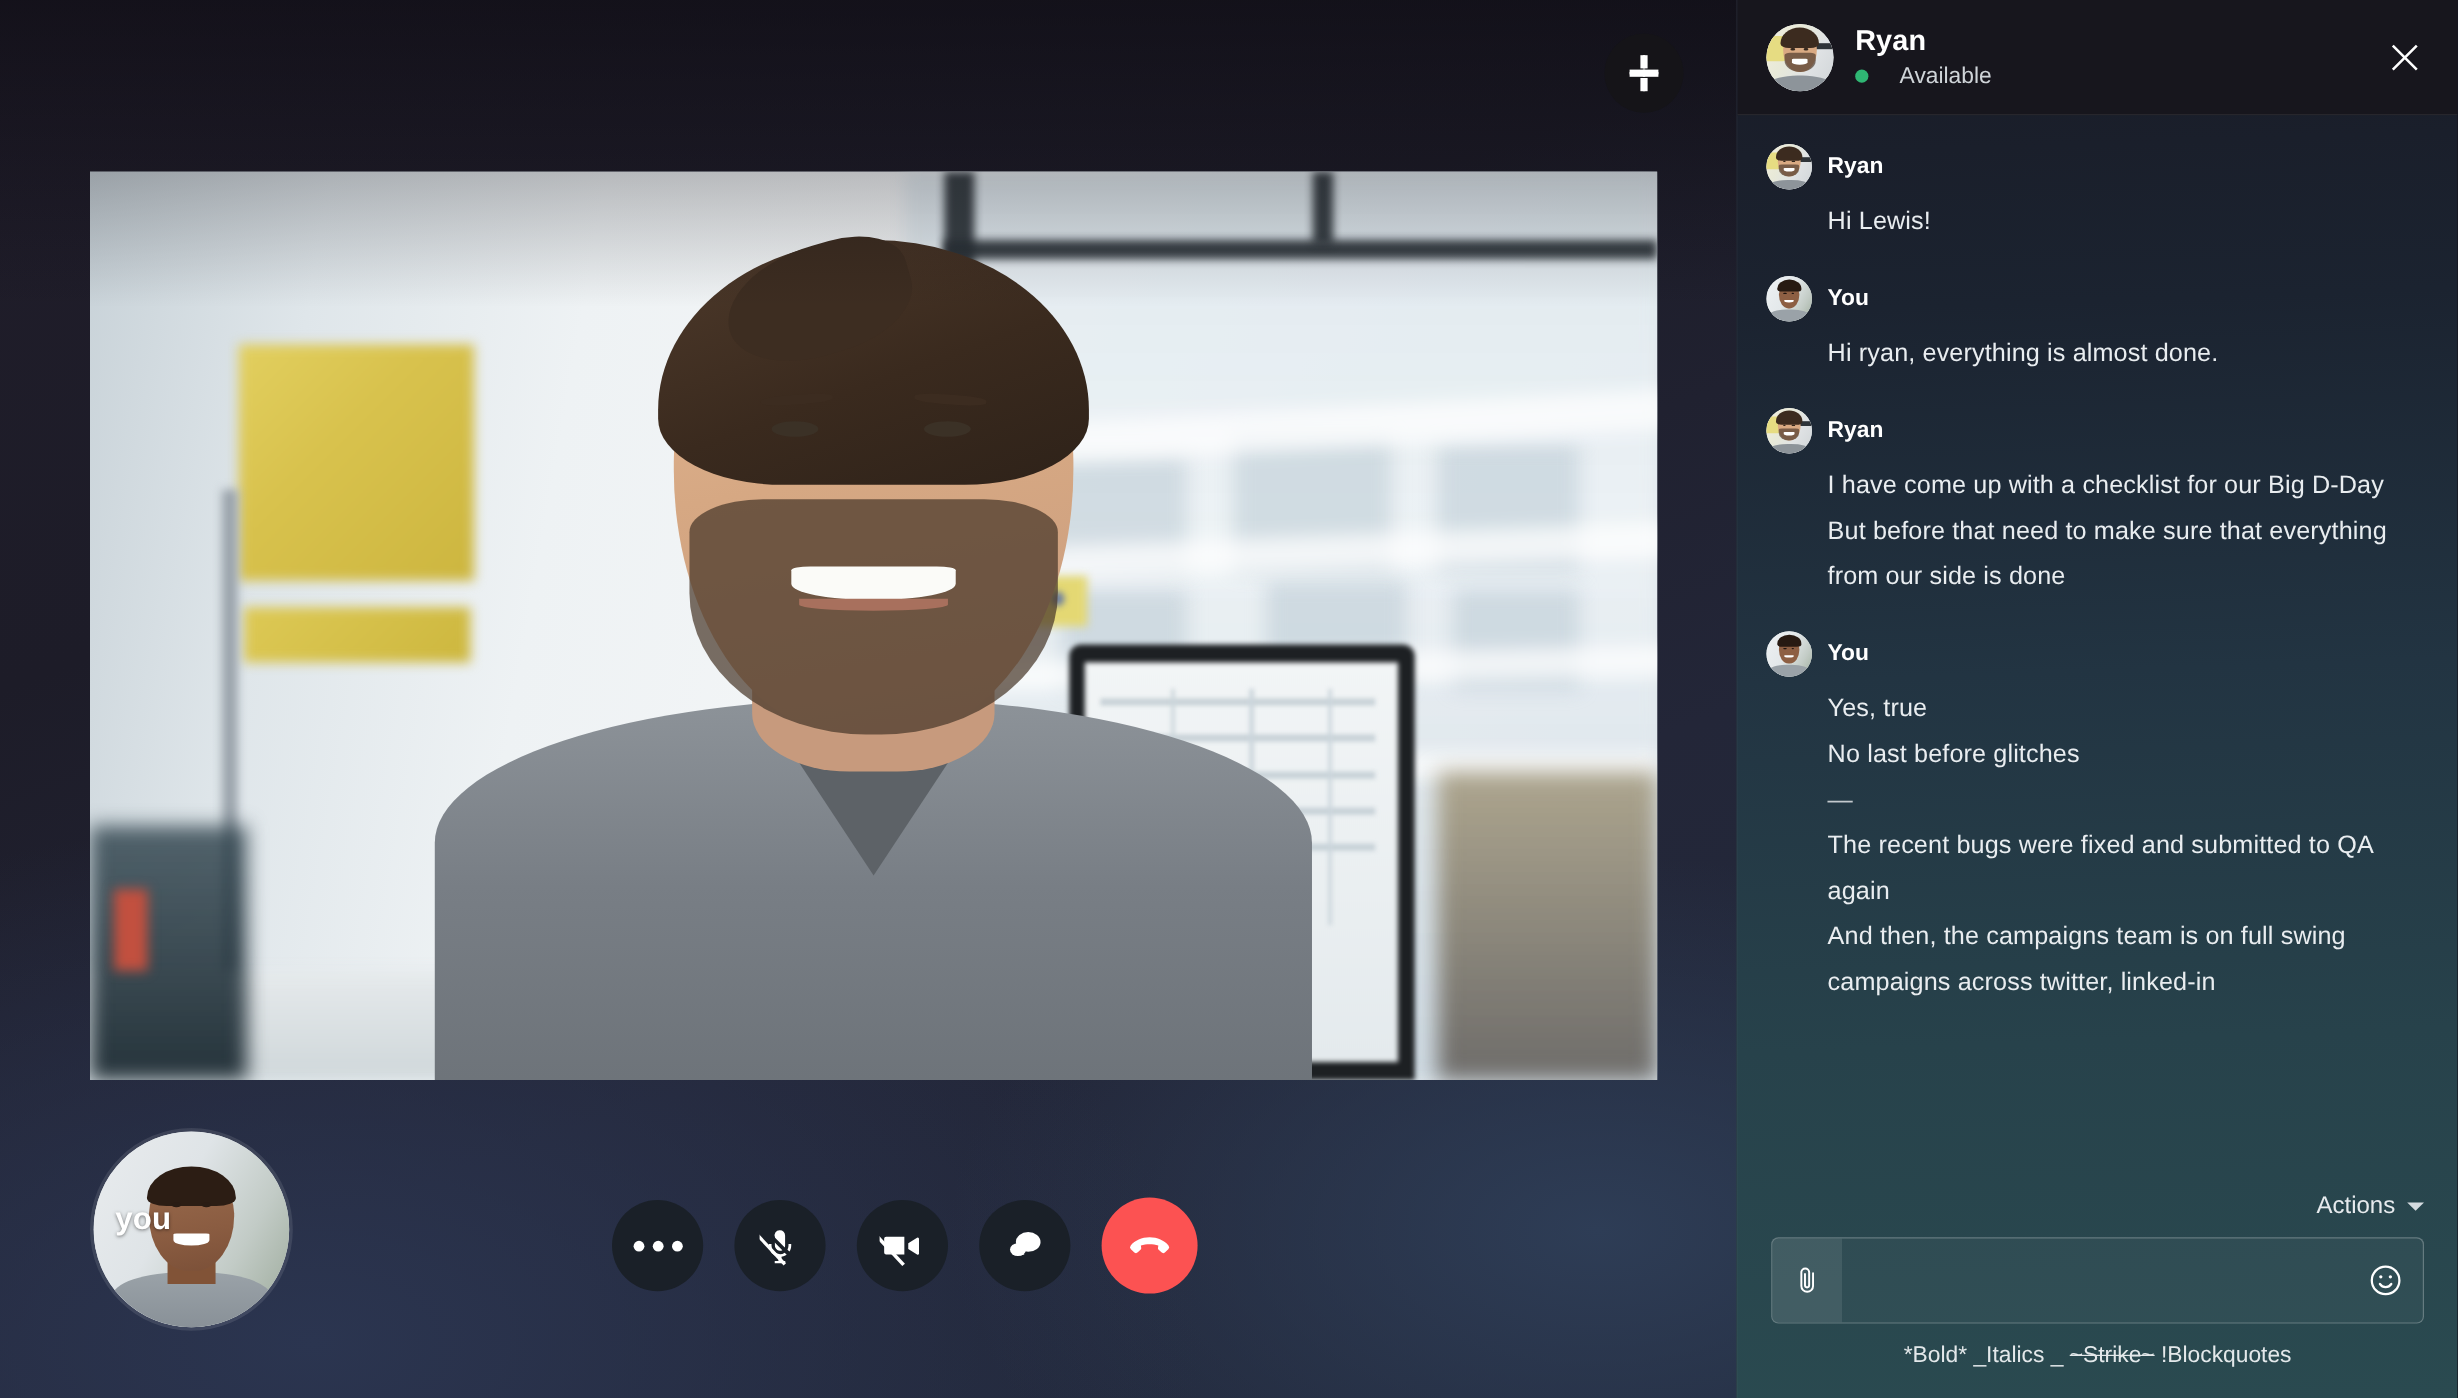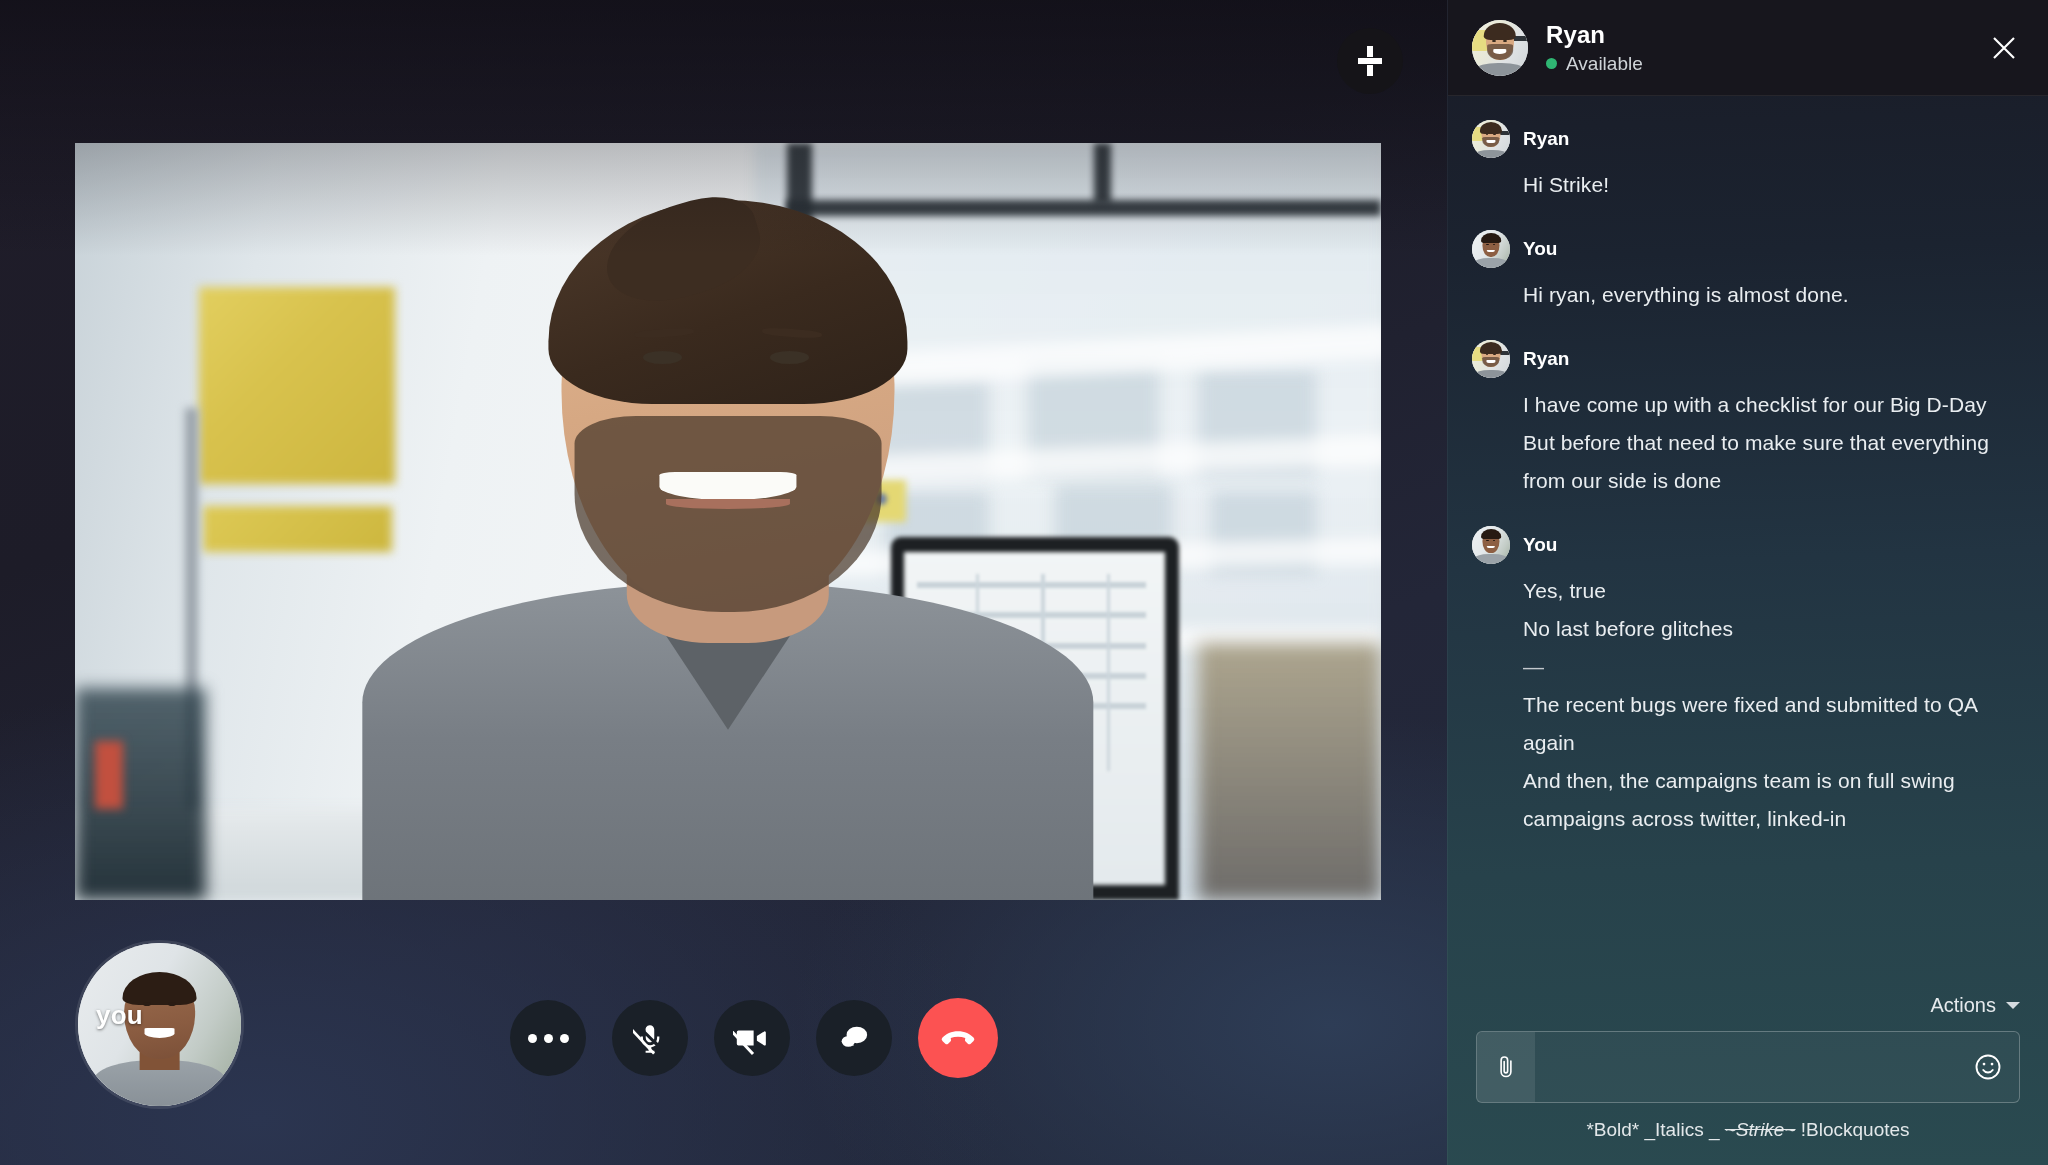--- a/index.html
+++ b/index.html
@@ -356,21 +356,21 @@
   .av-you .a-bg { position:absolute; inset:0; background: linear-gradient(120deg,#eef1f3 0%,#e3e8ea 45%,#c3ccc6 75%,#9fae9d 100%); }
   .av-you .a-hair { position:absolute; left:50%; top:9%; width:52%; height:24%; transform:translateX(-50%); background:#271a12; border-radius:50% 50% 20% 20% / 80% 80% 20% 20%; }
   .av-you .a-face { position:absolute; left:50%; top:18%; width:45%; height:52%; transform:translateX(-50%); background:#8d5f43; border-radius:46% 46% 46% 46% / 40% 40% 58% 58%; }
   .av-you .a-smile { position:absolute; left:50%; top:52%; width:22%; height:7%; transform:translateX(-50%); background:#fff; border-radius:10% 10% 55% 55%; }
   .av-you .a-eye { position:absolute; top:36%; width:6%; height:3.5%; background:#201510; border-radius:50%; }
   .av-you .a-eye.l { left:38%; } .av-you .a-eye.r { left:55%; }
   .av-you .a-body { position:absolute; left:50%; top:74%; width:90%; height:28%; transform:translateX(-50%); background:#9aa2a8; border-radius:44% 44% 0 0 / 46% 46% 0 0; }
 
   .hdr-meta { margin-left: 18px; display:flex; flex-direction: column; gap: 4px; }
   .hdr-name { font-size: 24px; font-weight: 700; color:#fff; letter-spacing:.1px; }
-  .hdr-status { display:flex; align-items:center; gap:9px;text-align:center; }
+  .hdr-status { display:flex; align-items:center; gap:26px;text-align:center; }
   .dot-online { width:11px; height:11px; border-radius:50%; background:#2fb673; }
   .hdr-status-text { font-size: 19px; color:#cfd4d8; }
   .hdr-spacer { flex: 1; }
   .close-x { width: 40px; height: 40px; cursor:pointer; display:flex; align-items:center; justify-content:center; }
 
   .messages {
     flex: 1;
     overflow: hidden;
     padding: 24px 30px 8px 24px;
   }
@@ -411,21 +411,21 @@
     color:#eef2f4; font-size:20px; padding: 0 14px;
     font-family: "Liberation Sans", sans-serif;
   }
   .emoji-btn { width:62px; flex:none; display:flex; align-items:center; justify-content:center; cursor:pointer; }
   .fmt-hint {
     text-align:center;
     font-size: 19px;
     color: #e3e8ea;
     padding: 16px 0 10px 0;
   }
-  .fmt-strike { text-decoration: line-through; font-style: italic; }
+  .fmt-strike { text-decoration: line-through; }
 </style>
 </head>
 <body>
 
 <div class="app">
 
   <div class="stage">
 
     <div class="collapse-btn">
       <div class="collapse-ico">
@@ -595,21 +595,21 @@
               <div class="a-face"></div>
               <div class="a-beard"></div>
             <div class="a-hair"></div>
               <div class="a-eye l"></div>
               <div class="a-eye r"></div>
             <div class="a-smile"></div>
           </div>
           <div class="msg-author">Ryan</div>
         </div>
         <div class="msg-body">
-          <span class="msg-line">Hi Strike!</span>
+          <span class="msg-line">Hi Lewis!</span>
         </div>
       </div>
 
       <div class="msg">
         <div class="msg-top">
           <div class="avatar av-38 av-you">
             <div class="a-bg"></div>
               <div class="a-body"></div>
               <div class="a-face"></div>
             <div class="a-hair"></div>

